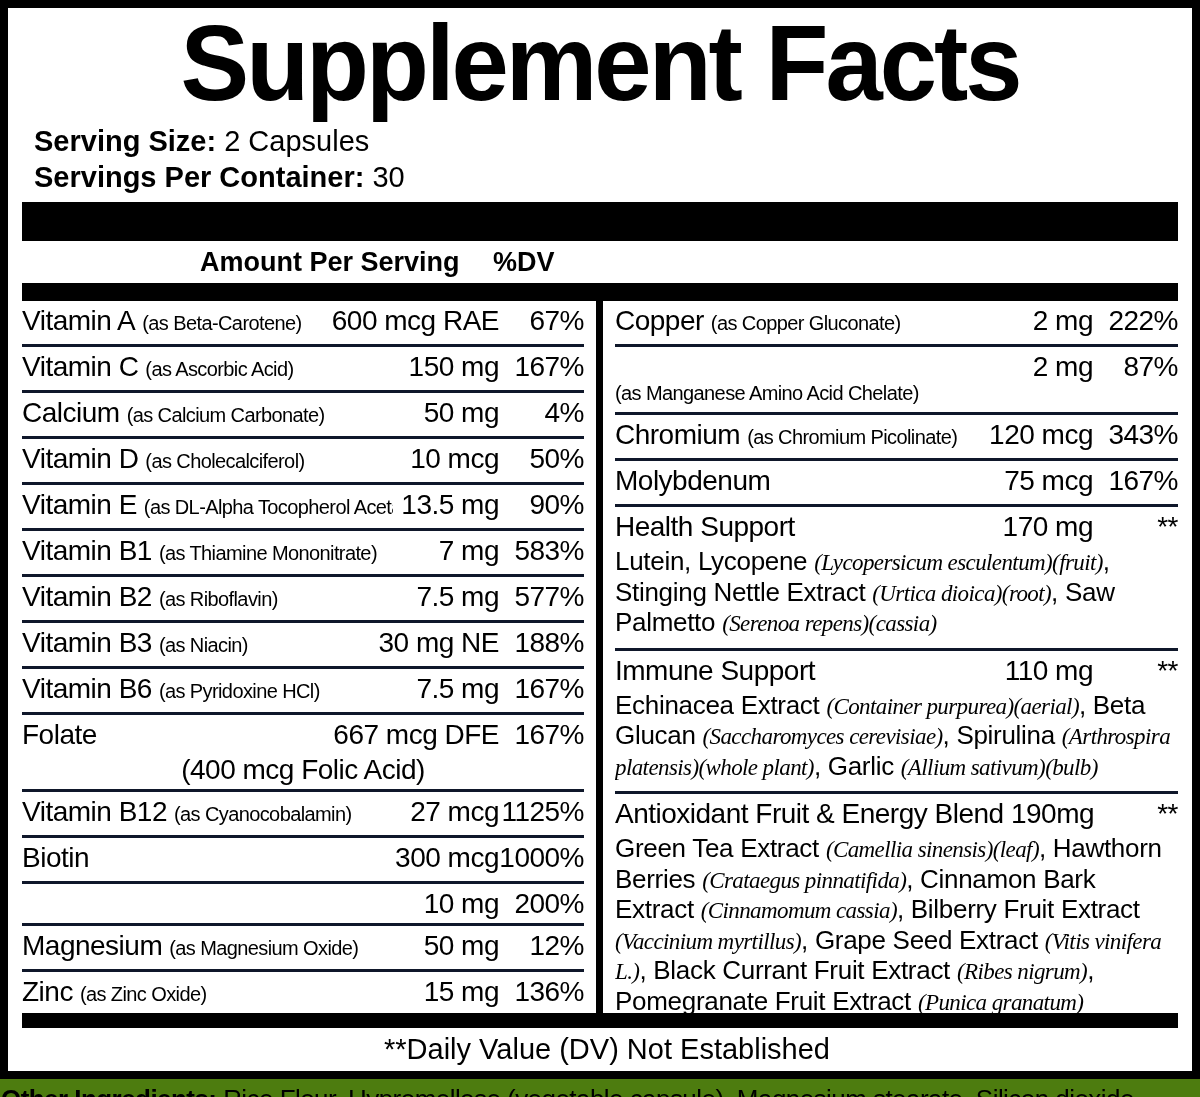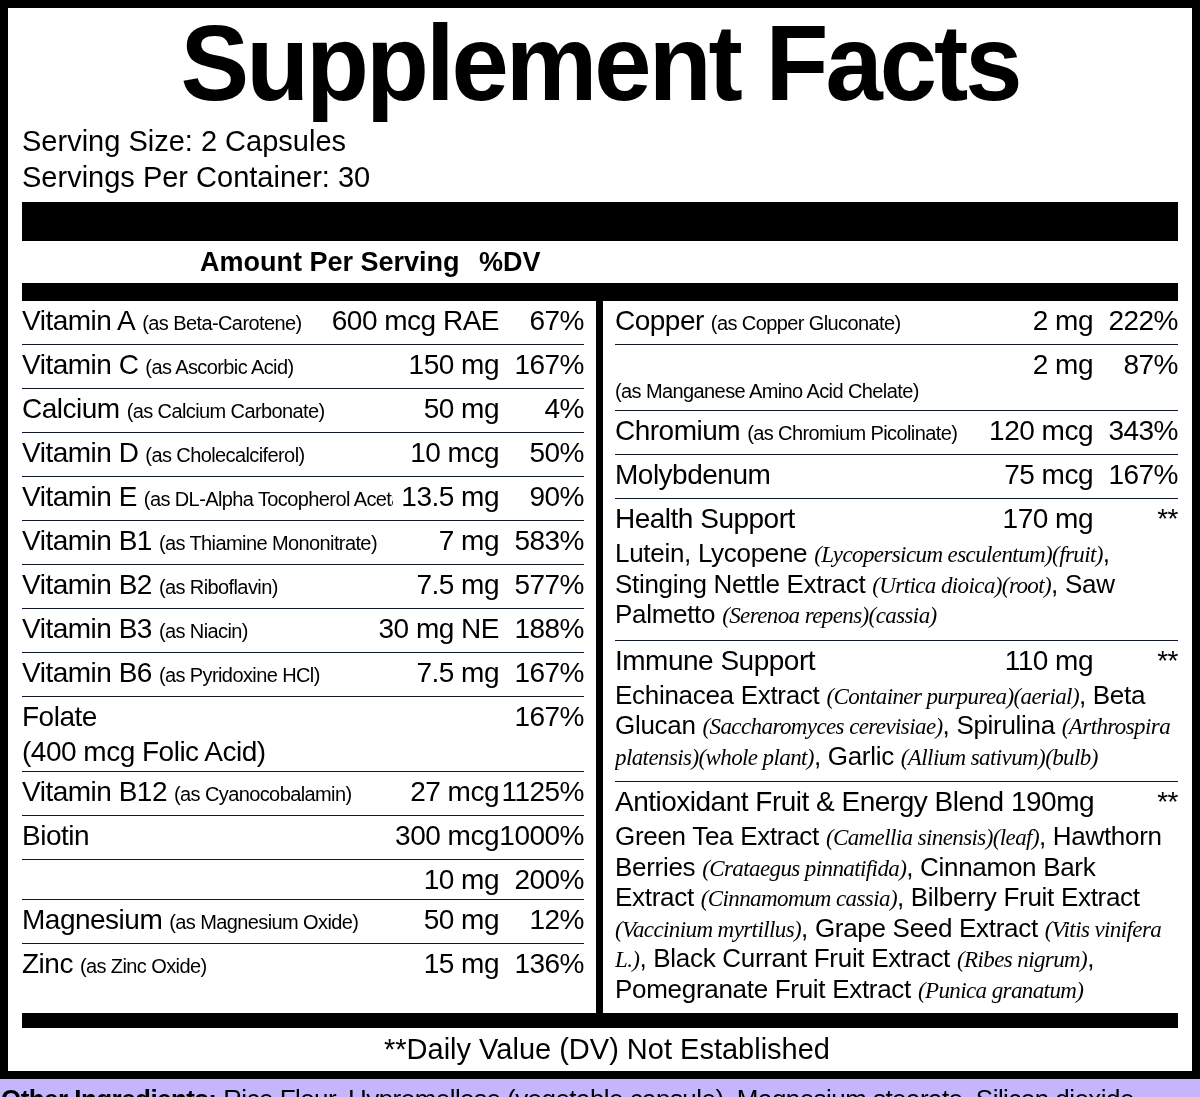--- a/index.html
+++ b/index.html
@@ -2,61 +2,61 @@
 <html><head>
 <meta charset="utf-8">
 <style>
   * { box-sizing: border-box; }
   html, body { margin: 0; padding: 0; }
   body {
     width: 1200px; height: 1097px; overflow: hidden;
     background: #fff; color: #000;
     font-family: "Liberation Sans", sans-serif;
   }
-  .page { position: relative; width: 1200px; height: 1097px; background: #c4b5fd; }
+  .page { position: relative; width: 1200px; height: 1097px; background: #4d7c0f; }
 
   .panel {
     width: 1200px; border: 8px solid #000; background: #fff;
     padding-bottom: 6px;
   }
 
   .title {
     font-size: 103px; font-weight: bold; letter-spacing: -3px;
     line-height: 1.0; text-align: center; margin-top: 2px;
     transform: scaleY(1.04); transform-origin: top center;
     white-space: nowrap;
   }
 
   .serving { margin: 10px 0 0 14px; font-size: 29px; line-height: 36px; }
-  .serving b { font-weight: normal; }
+  .serving b { font-weight: bold; margin-left: 12px; }
 
   .bar { background: #000; margin: 0 14px; }
   .bar1 { height: 39px; margin-top: 7px; }
   .bar2 { height: 18px; }
   .bar3 { height: 15px; }
 
   .thead { padding: 7px 0 6px 192px; font-size: 27px; font-weight: bold; line-height: 29px; }
-  .thead .th2 { margin-left: 12px; }
+  .thead .th2 { margin-left: 26px; }
 
   .cols { display: flex; margin: 0 14px; height: 712px; }
   .col { overflow: hidden; }
   .col-left { width: 562px; }
   .vdivider { width: 7px; background: #000; margin: 0 12px; flex: none; }
   .col-right { flex: 1; }
 
-  .row { border-bottom: 1px solid #0f172a; }
+  .row { border-bottom: 3px solid #0f172a; }
   .col .row:last-child { border-bottom: none; }
   .rline { display: flex; align-items: baseline; line-height: 39px; white-space: nowrap; }
   .nm { flex: 1 1 auto; min-width: 0; overflow: hidden; }
   .n { font-size: 28px; letter-spacing: -0.5px; }
   .f { font-size: 20px; letter-spacing: -0.6px; margin-left: 7px; }
   .amt { flex: none; margin-left: auto; padding-left: 8px; font-size: 28px; letter-spacing: -0.5px; }
   .dv { flex: none; width: 85px; text-align: right; font-size: 28px; letter-spacing: -0.5px; }
   .sub { font-size: 20px; letter-spacing: -0.6px; line-height: 26px; margin-top: -6px; padding-bottom: 6px; }
-  .sub.right { text-align: left; font-size: 28px; letter-spacing: -0.5px; line-height: 32px; margin-top: -4px; padding-bottom: 3px; }
+  .sub.right { text-align: center; font-size: 28px; letter-spacing: -0.5px; line-height: 32px; margin-top: -4px; padding-bottom: 3px; }
   .desc { font-size: 26px; line-height: 28.5px; letter-spacing: -0.3px; margin-top: -3px; padding-bottom: 9px; }
   .desc .it { font-style: italic; font-size: 23px; letter-spacing: -0.6px; font-family: Liberation Serif, serif; }
 
   .footnote { margin: 5px 0 0 14px; font-size: 29px; line-height: 32px; text-align: center; }
   .other {
     margin-top: 5px; padding: 0 1px; font-size: 26px; letter-spacing: -0.55px;
     white-space: nowrap; line-height: 30px;
   }
   .other b { font-weight: bold; }
 </style>
@@ -143,20 +143,21 @@
           <div class="row">
             <div class="rline">
               <span class="nm"><span class="n">Vitamin B6</span><span class="f">(as Pyridoxine HCl)</span></span>
               <span class="amt">7.5 mg</span>
               <span class="dv">167%</span>
             </div>
           </div>
           <div class="row">
             <div class="rline">
               <span class="nm"><span class="n">Folate</span></span>
+              <span class="amt">667 mcg DFE</span>
               <span class="dv">167%</span>
             </div>
             <div class="sub right">(400 mcg Folic Acid)</div>
           </div>
           <div class="row">
             <div class="rline">
               <span class="nm"><span class="n">Vitamin B12</span><span class="f">(as Cyanocobalamin)</span></span>
               <span class="amt">27 mcg</span>
               <span class="dv">1125%</span>
             </div>

